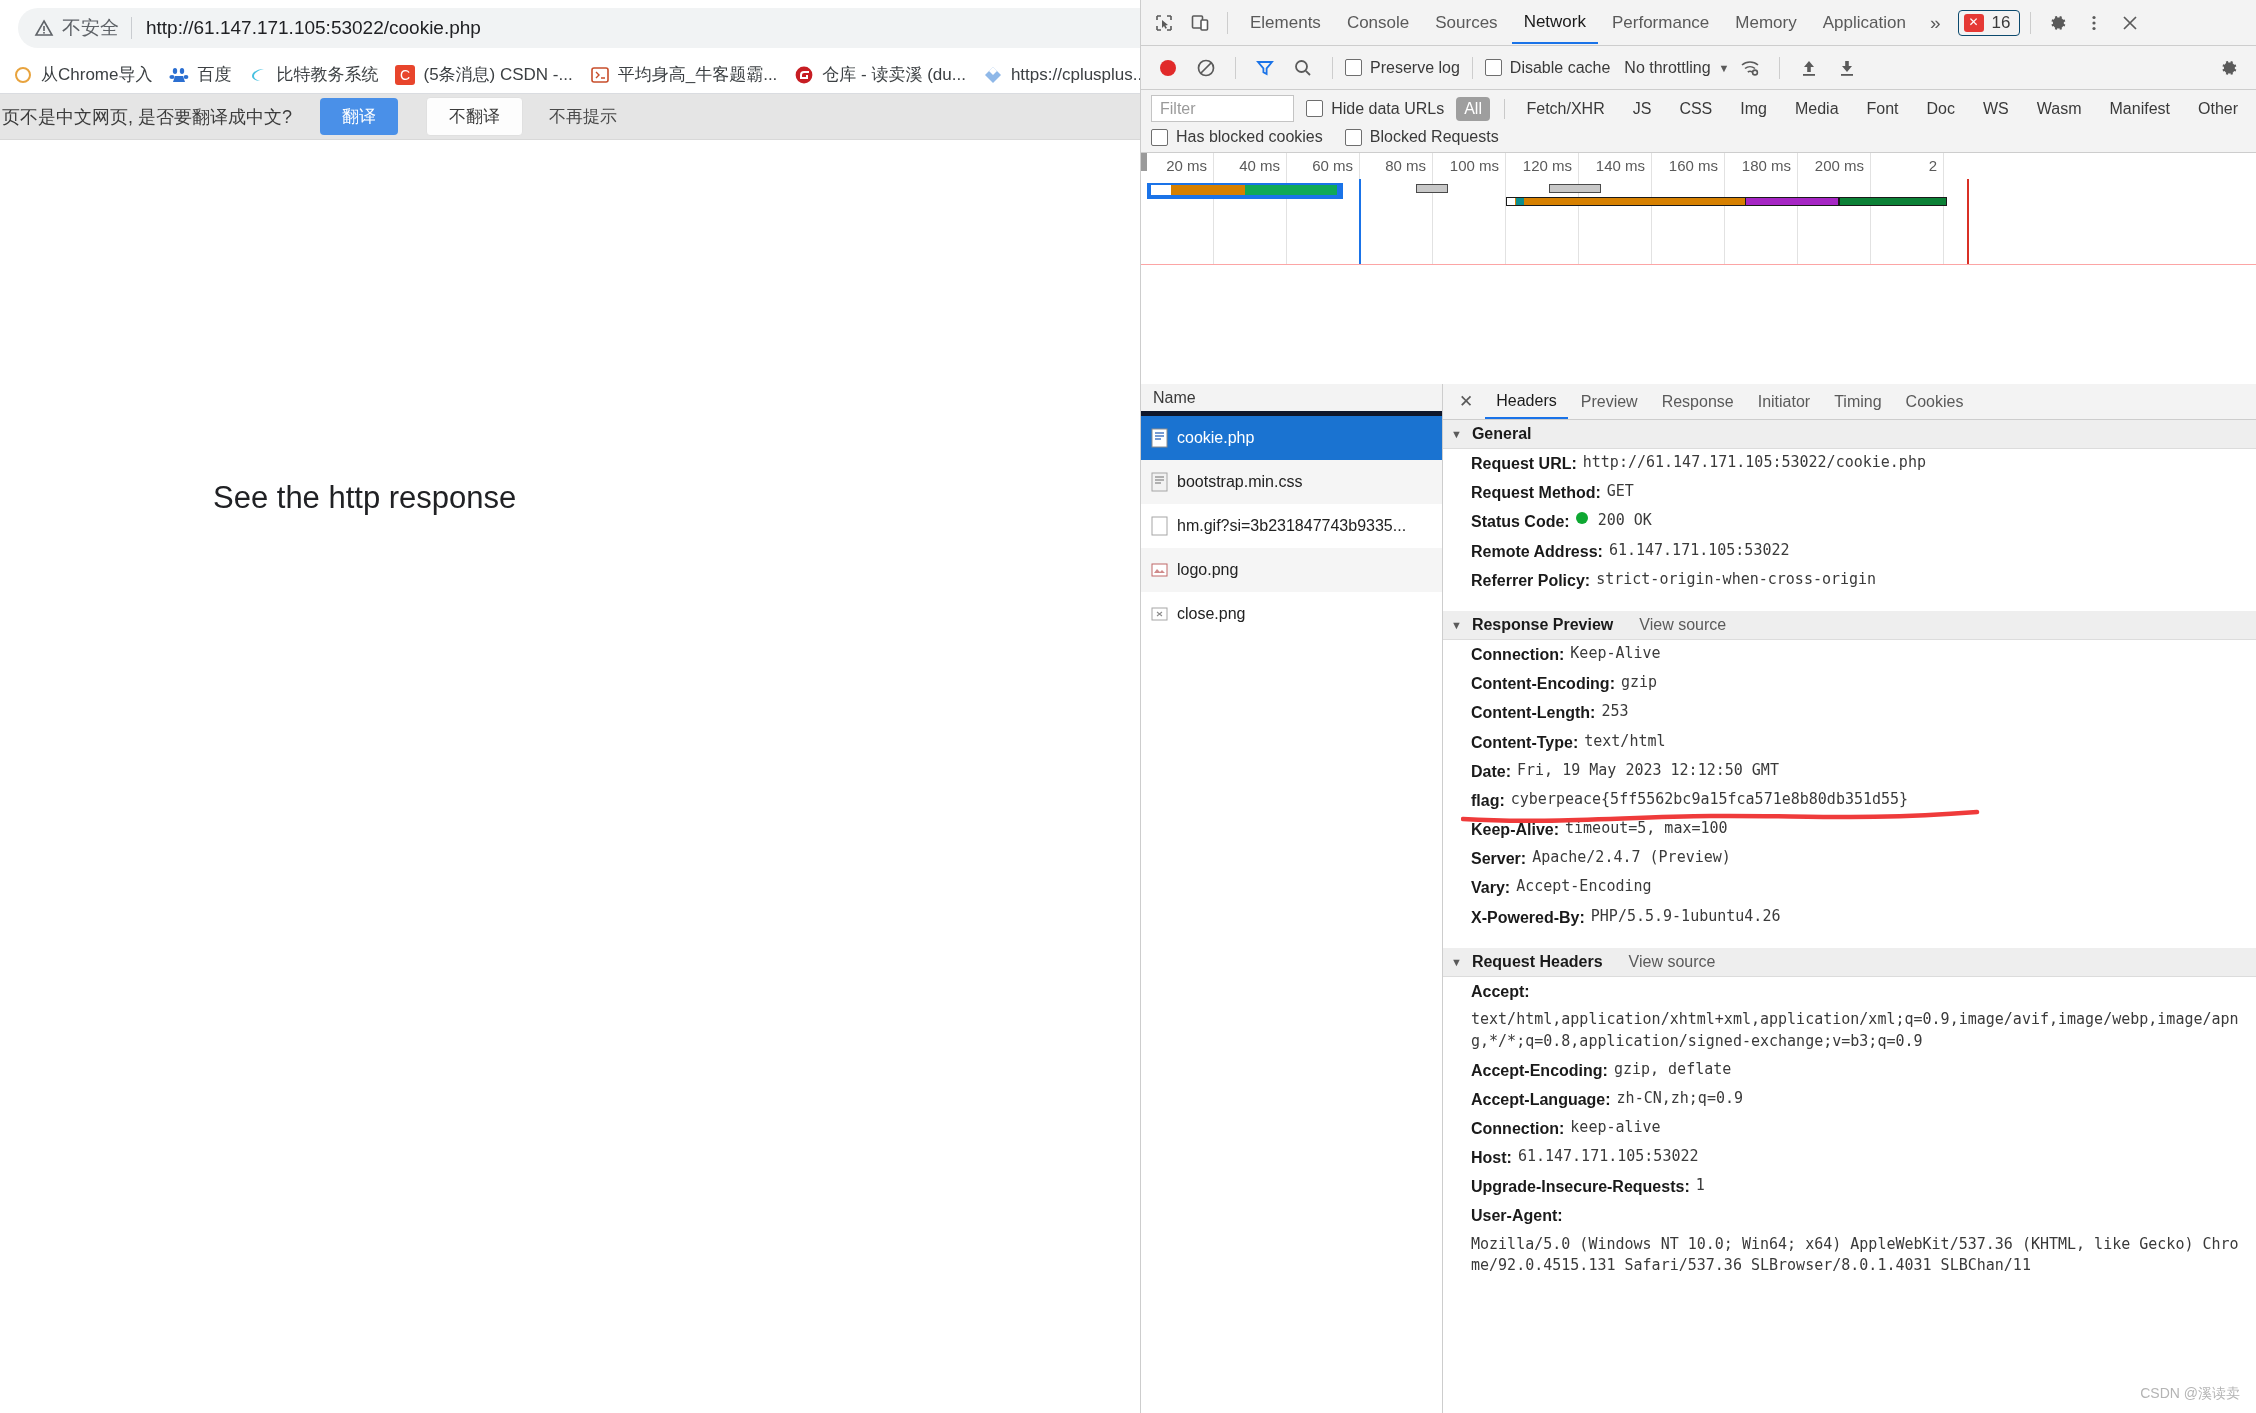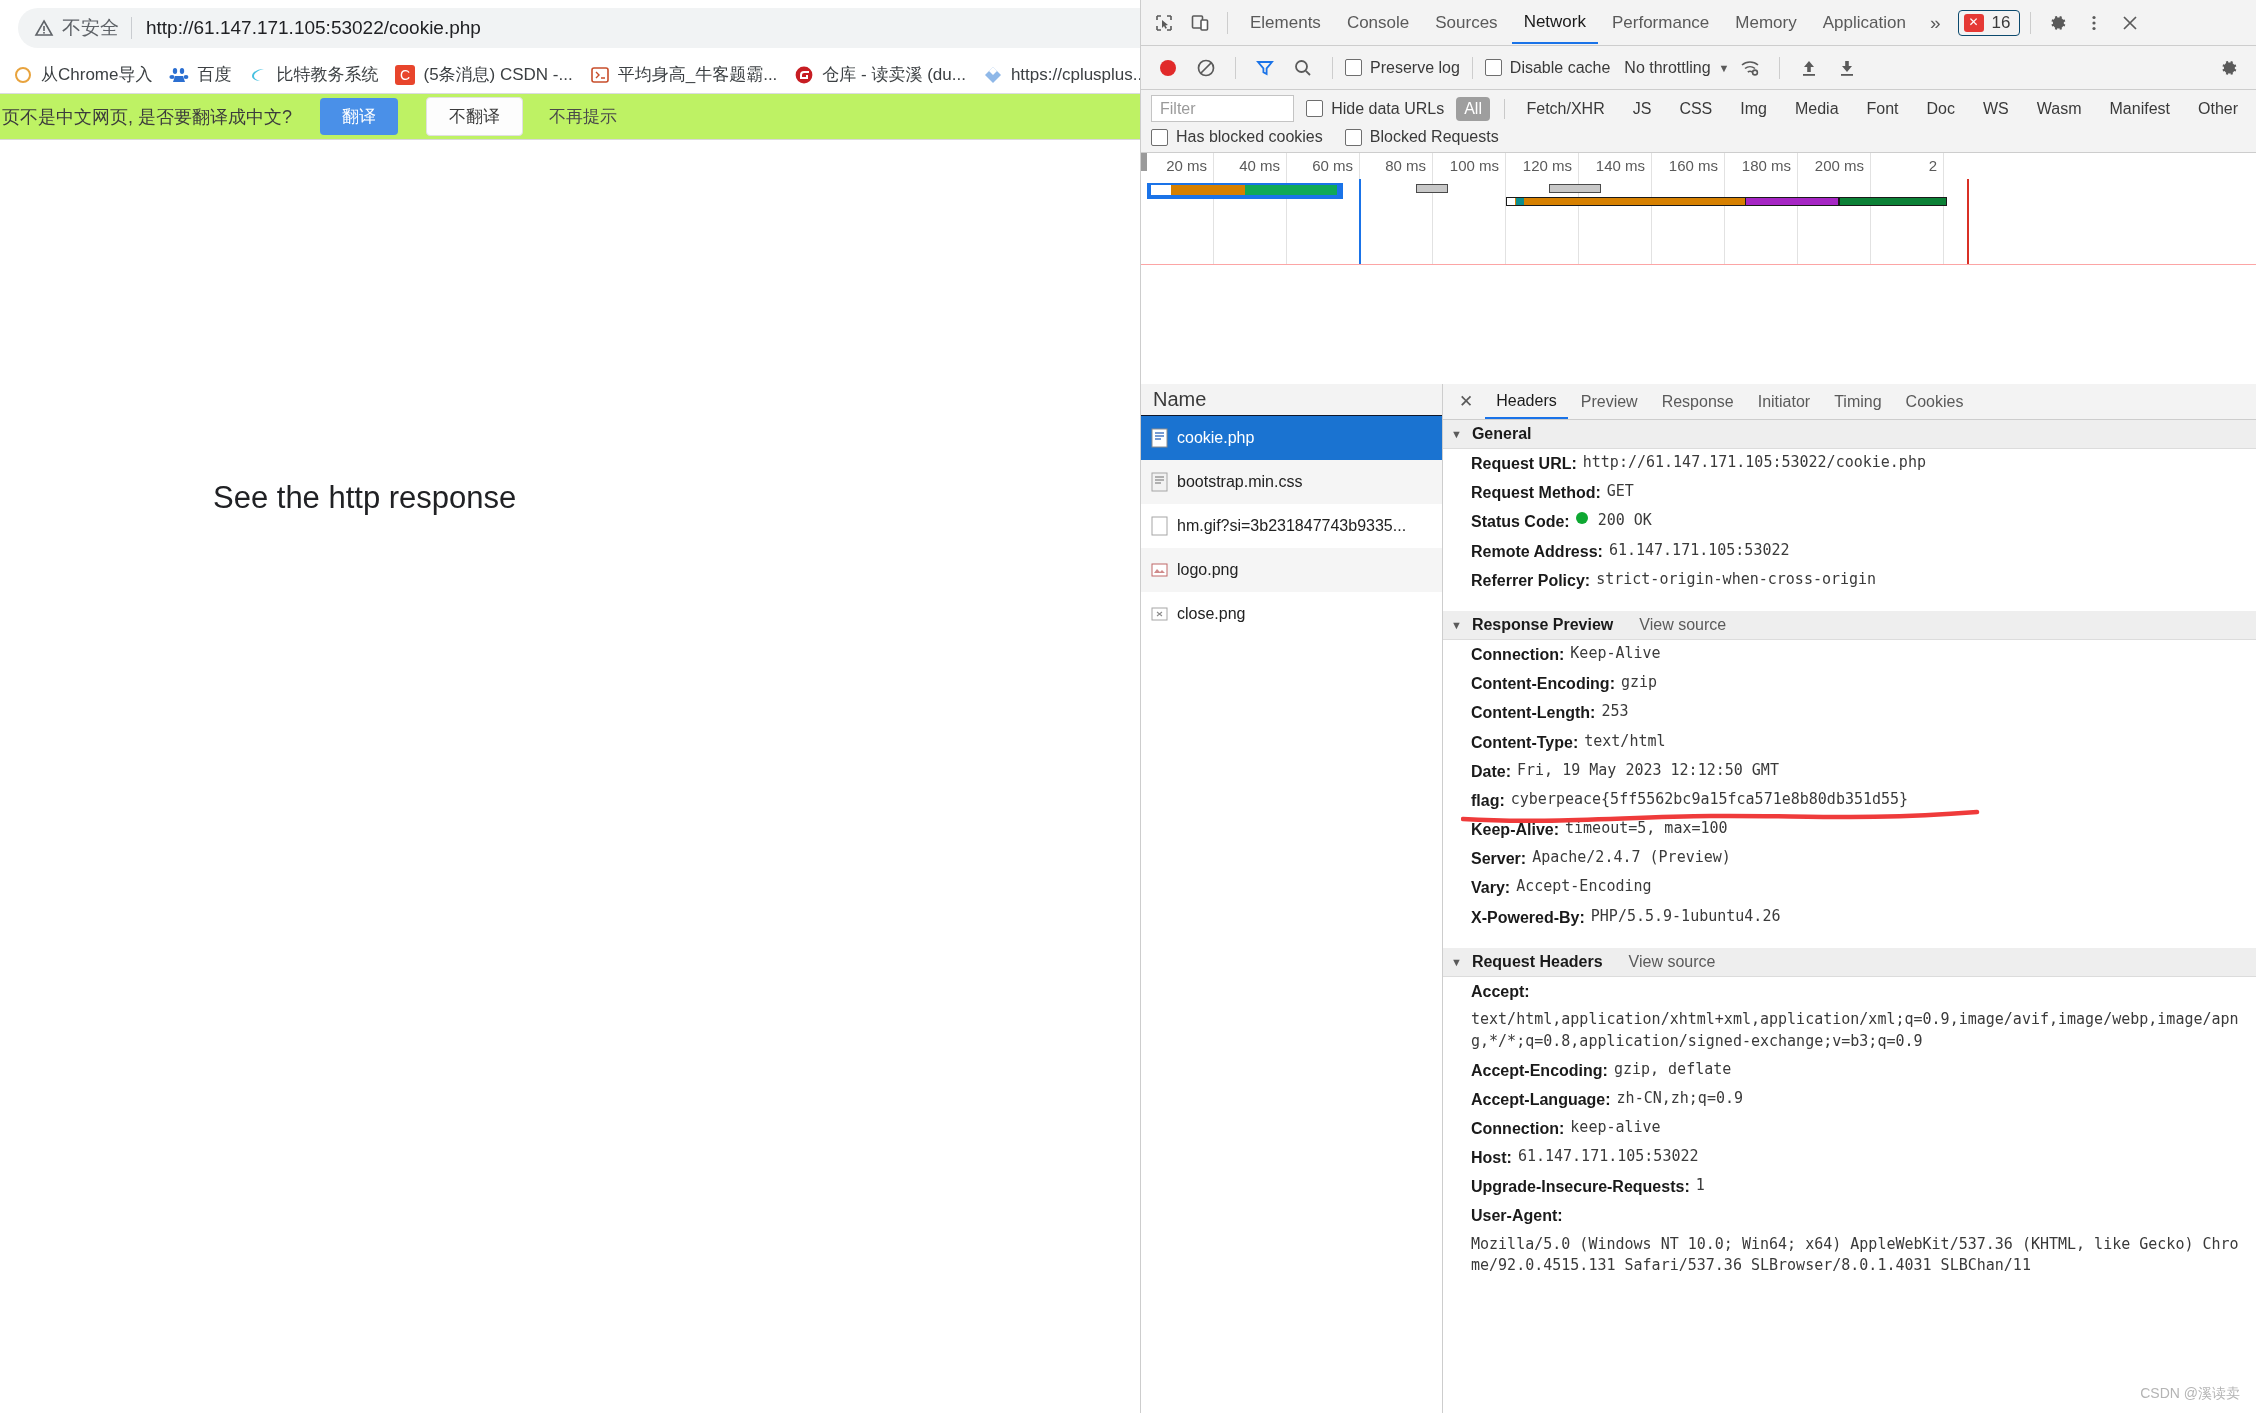--- a/index.html
+++ b/index.html
@@ -43,21 +43,21 @@
     border-radius:4px; cursor:pointer; flex:0 0 auto;
   }
   .bm-label { max-width:220px; overflow:hidden; text-overflow:ellipsis; }
   .bm-ico { width:22px; height:22px; flex:0 0 auto; display:flex; align-items:center; justify-content:center;}
   .bm-spacer { flex:1 1 auto; }
   .bm-sep { width:1px; height:22px; background:#dadce0; margin:0 10px; }
   .chev { font-size:20px; color:#5f6368; padding:0 8px; cursor:pointer;}
 
   
   #translate-bar {
-    height:46px; background:#bef264; border-bottom:1px solid #d8d8d8;
+    height:46px; background:#e5e5e5; border-bottom:1px solid #d8d8d8;
     display:flex; align-items:center; padding:0 16px; position:relative;
   }
   .tr-text { font-size:18px; color:#3c3c3c; margin-left:-14px;}
   .tr-btn {
     margin-left:28px; font-size:17px; padding:7px 22px; border-radius:4px; cursor:pointer;
   }
   .tr-primary { background:#4a90e8; color:#fff; }
   .tr-secondary { background:#fdfdfd; color:#3c3c3c; border:1px solid #e0e0e0;}
   .tr-link { margin-left:26px; font-size:17px; color:#4a4a4a; cursor:pointer;}
   .tr-close {
@@ -137,22 +137,22 @@
     position:absolute; right:6px; top:4px; font-size:15px; color:#5a5a5a; white-space:nowrap;
   }
   .ov-bar { position:absolute; height:12px; }
   .ov-grip { position:absolute; left:0; top:0; width:6px; height:18px; background:#9a9a9a;}
   .ov-line { position:absolute; top:26px; bottom:0; width:2px;}
 
   
   #dt-main { position:absolute; left:0; right:0; top:384px; bottom:0; display:flex; }
   #req-panel { width:302px; border-right:1px solid #cdcdcd; background:#fff; flex:0 0 auto;}
   .req-header {
-    height:32px; background:#f3f3f3; border-bottom:1px solid #0f172a;
-    display:flex; align-items:center; padding-left:12px; font-size:20px; color:#3a3a3a;
+    height:32px; background:#f3f3f3; border-bottom:5px solid #0f172a;
+    display:flex; align-items:center; padding-left:12px; font-size:16px; color:#3a3a3a;
   }
   .req-row {
     height:44px; display:flex; align-items:center; gap:9px; padding-left:10px;
     font-size:16px; color:#222; cursor:pointer; white-space:nowrap; overflow:hidden;
   }
   .req-row.odd { background:#f5f5f5; }
   .req-row.selected { background:#1a73d1; color:#fff; }
   .file-ico { width:17px; height:20px; flex:0 0 auto;}
   .req-name { overflow:hidden; text-overflow:ellipsis;}
 

